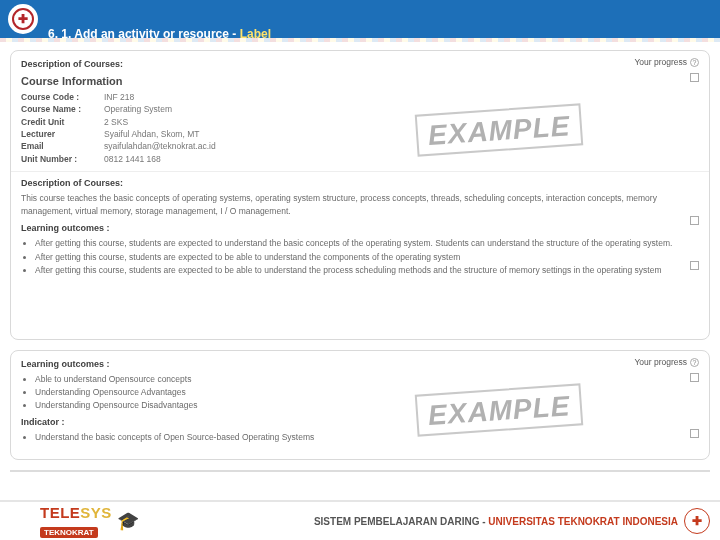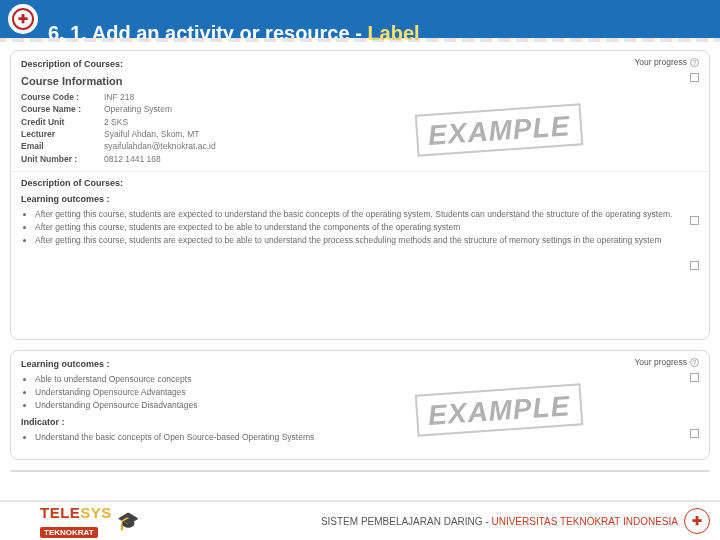--- a/index.html
+++ b/index.html
@@ -21,21 +21,21 @@
   }
   .logo-inner {
     width: 22px; height: 22px;
     border: 2px solid #b3262a;
     border-radius: 50%;
     display: flex; align-items: center; justify-content: center;
   }
   .logo-plus { color: #b3262a; font-weight: bold; font-size: 12px; }
   .header-title {
     color: #fff;
-    font-size: 20px;
+    font-size: 12px;
     font-weight: 600;
     margin-top: 29px;
   }
   .header-title .label-word { color: #ffe36b; font-weight: 600; }
   .header-underline {
     height: 4px;
     background: repeating-linear-gradient(90deg,#b3262a 0 6px,#ffe36b 6px 12px,#1d6fb8 12px 18px);
     opacity: .15;
   }
   .page {
@@ -113,21 +113,21 @@
     letter-spacing: .5px;
   }
   .telesys .t1 { color:#c43a1d; }
   .telesys .t2 { color:#e0b53a; }
   .teknokrat-badge {
     font-size:8px; font-weight:700; color:#fff;
     background:#c43a1d; padding:1px 4px; border-radius:2px;
   }
   .cap-icon { color:#224b8f; font-size:18px; margin-left:2px; }
   .footer-right { display:flex; align-items:center; gap:6px; }
-  .footer-text { font-size:10px; font-weight:400; }
+  .footer-text { font-size:10px; font-weight:700; }
   .footer-text .grey { color:#555; }
   .footer-text .red { color:#c43a1d; }
   .footer-logo {
     width: 26px; height:26px; border-radius:50%;
     background:#fff; border:1px solid #c43a1d;
     display:flex; align-items:center; justify-content:center;
     color:#c43a1d; font-size:12px; font-weight:700;
   }
   .hr-thin { height:1px; border:none; border-top:2px solid #dcdcdc; margin:6px 10px 0 10px; }
   .panel hr.sep { border:none; border-top:1px solid #eee; margin:6px -10px; }
@@ -184,20 +184,21 @@
         <span class="k">Unit Number :</span>
         <span class="v">0812 1441 168</span>
       </div>
 
     <div class="example-stamp" style="top:58px; left:405px;">EXAMPLE</div>
 
     <hr class="sep">
 
     <span class="check-row" style="top:165px;"><span class="check"></span></span>
     <div class="section-label">Description of Courses:</div>
+    <div class="desc-text">This course teaches the basic concepts of operating systems, operating system structure, process concepts, threads, scheduling concepts, interaction concepts, memory management, virtual memory, storage management, I / O management.</div>
 
     <div class="section-label" style="margin-top:6px;">Learning outcomes :</div>
     <span class="check-row" style="top:210px;"><span class="check"></span></span>
     <ul class="bullets">
       <li>After getting this course, students are expected to understand the basic concepts of the operating system. Students can understand the structure of the operating system.</li>
       <li>After getting this course, students are expected to be able to understand the components of the operating system</li>
       <li>After getting this course, students are expected to be able to understand the process scheduling methods and the structure of memory settings in the operating system</li>
     </ul>
   </div>
 

